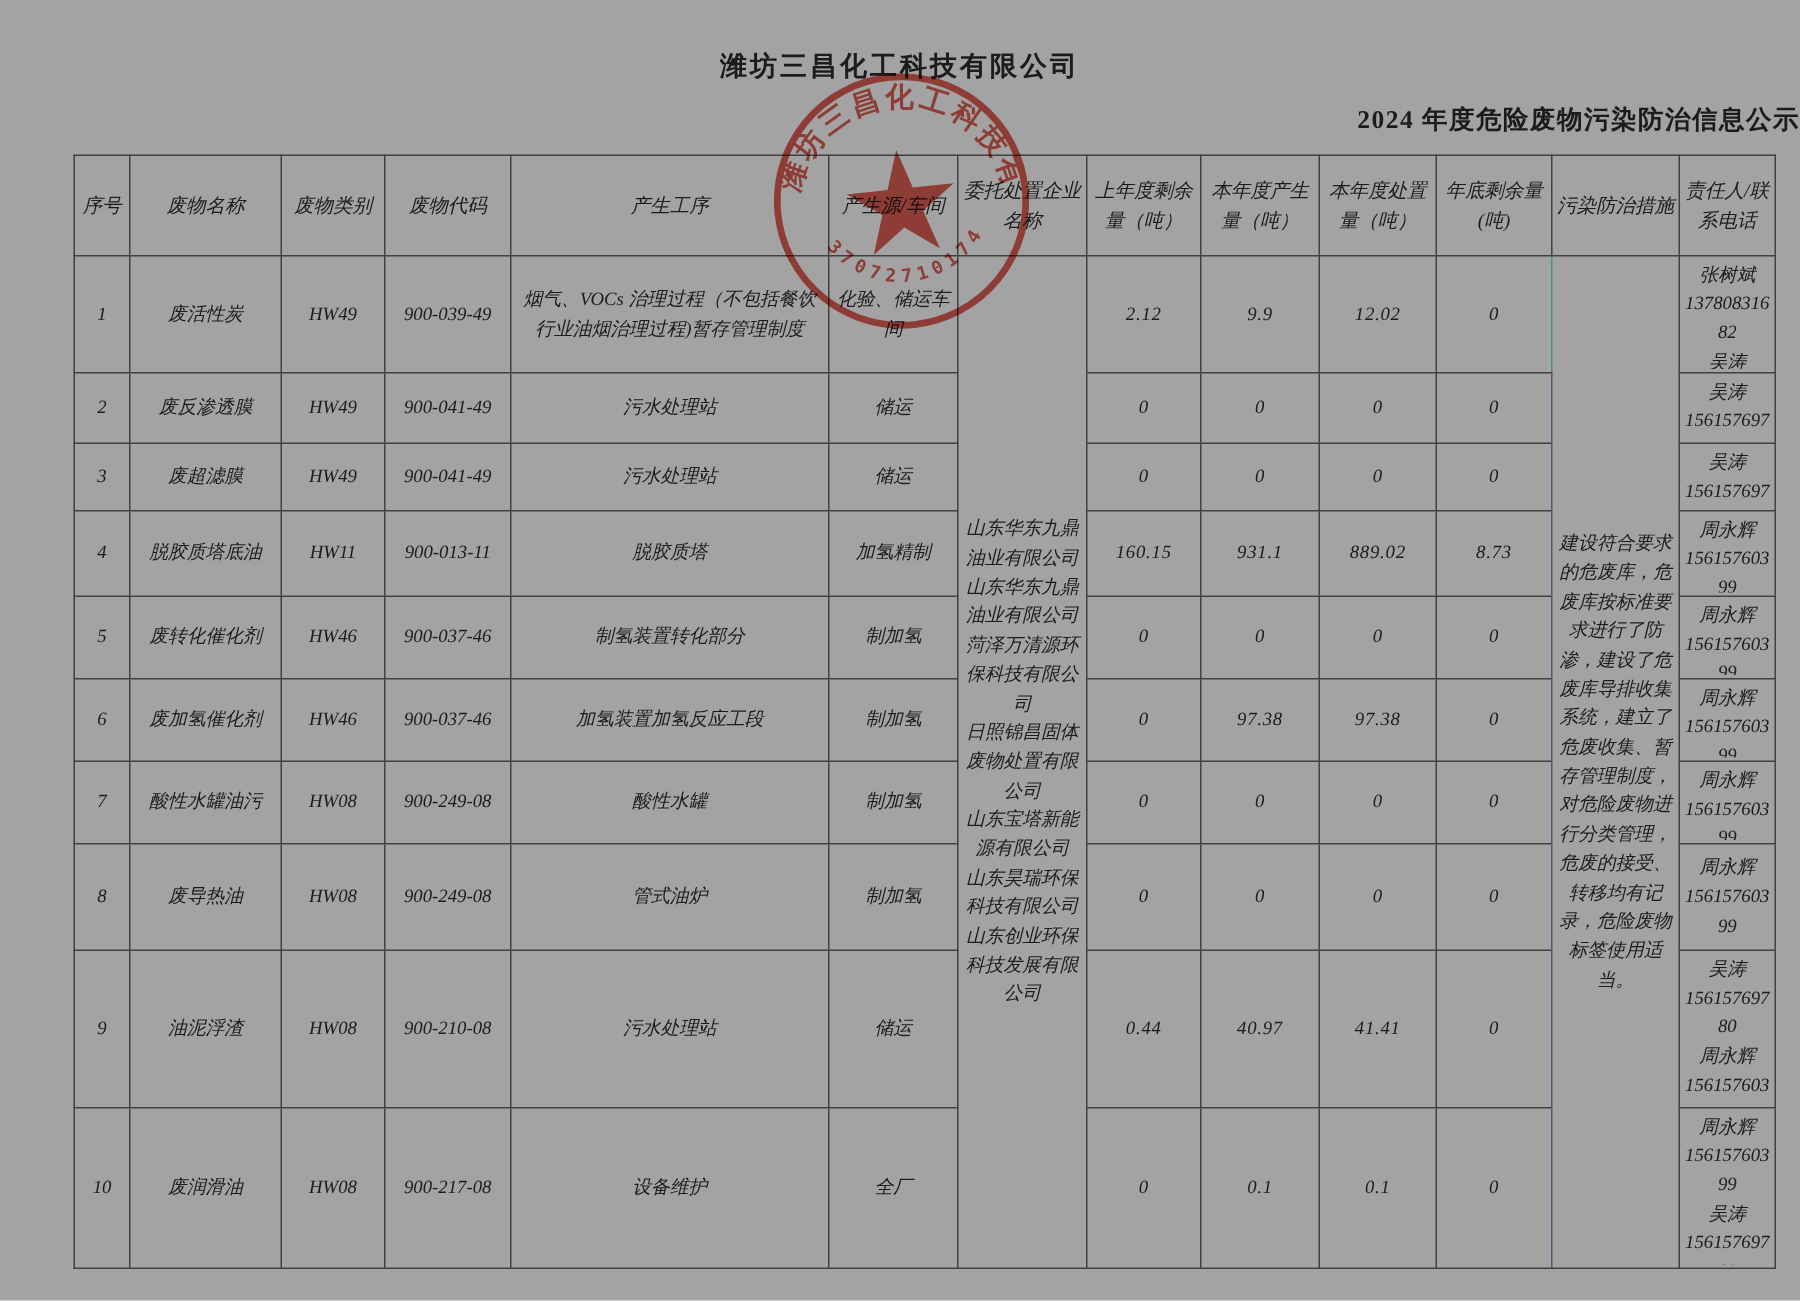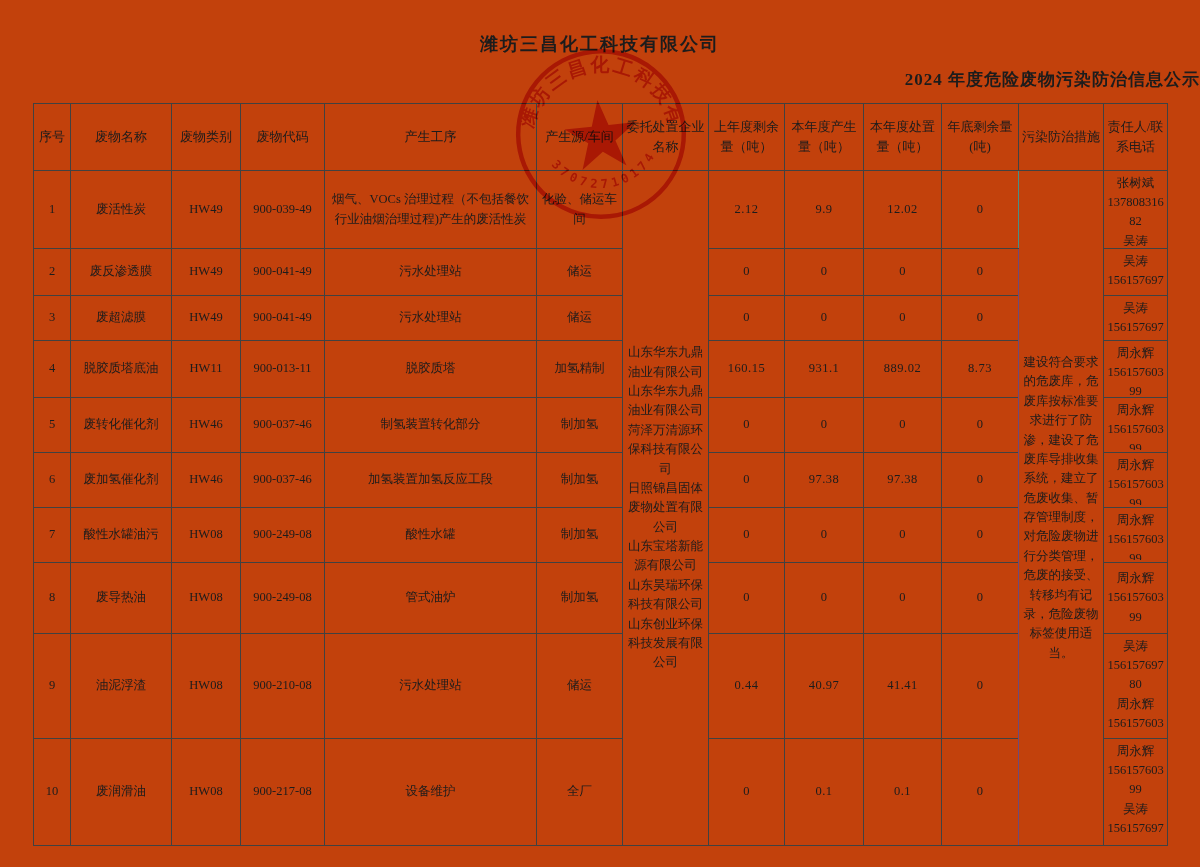--- a/index.html
+++ b/index.html
@@ -1,40 +1,41 @@
 <!DOCTYPE html>
 <html lang="zh"><head>
 <meta charset="utf-8">
 <style>
   html,body{margin:0;padding:0;background:#e8e8e8;}
   .page{
     position:relative;
     width:1200px;height:867px;
-    background:#c2410c;
+    background:#a3a3a3;
     overflow:hidden;
     font-family:"Liberation Serif","DejaVu Serif",serif;
     color:#1c1c1c;
     margin:0 auto;
   }
   .doc-title{
     position:absolute;top:32px;left:0;width:100%;
     text-align:center;font-size:18px;font-weight:bold;
     letter-spacing:2px;
   }
   .doc-subtitle{
     position:absolute;top:68px;left:0;width:100%;
     text-align:right;font-size:17px;font-weight:bold;
     letter-spacing:1px;
   }
   table.waste{
-    position:absolute;left:33px;top:103px;
+    position:absolute;left:49px;top:103px;
     width:1134px;
     border-collapse:collapse;
     table-layout:fixed;
     font-size:12.5px;
+    font-style:italic;
   }
   table.waste th, table.waste td{
     border:1px solid #414141;
     text-align:center;
     vertical-align:middle;
     padding:2px 3px;
     line-height:1.55;
     word-break:break-all;
     overflow:hidden;
     background:transparent;
@@ -101,21 +102,21 @@
           <th>污染防治措施</th>
           <th>责任人/联系电话</th>
         </tr>
     </thead>
     <tbody>
         <tr style="height: 78px;">
           <td>1</td>
           <td>废活性炭</td>
           <td>HW49</td>
           <td>900-039-49</td>
-          <td>烟气、VOCs 治理过程（不包括餐饮行业油烟治理过程)产生的废活性炭</td>
+          <td>烟气、VOCs 治理过程（不包括餐饮行业油烟治理过程)暂存管理制度</td>
           <td>化验、储运车间</td>
           <td rowspan="10" class="companies-cell">
             <div>山东华东九鼎油业有限公司</div>
             <div>山东华东九鼎油业有限公司</div>
             <div>菏泽万清源环保科技有限公司</div>
             <div>日照锦昌固体废物处置有限公司</div>
             <div>山东宝塔新能源有限公司</div>
             <div>山东昊瑞环保科技有限公司</div>
             <div>山东创业环保科技发展有限公司</div>
           </td>

